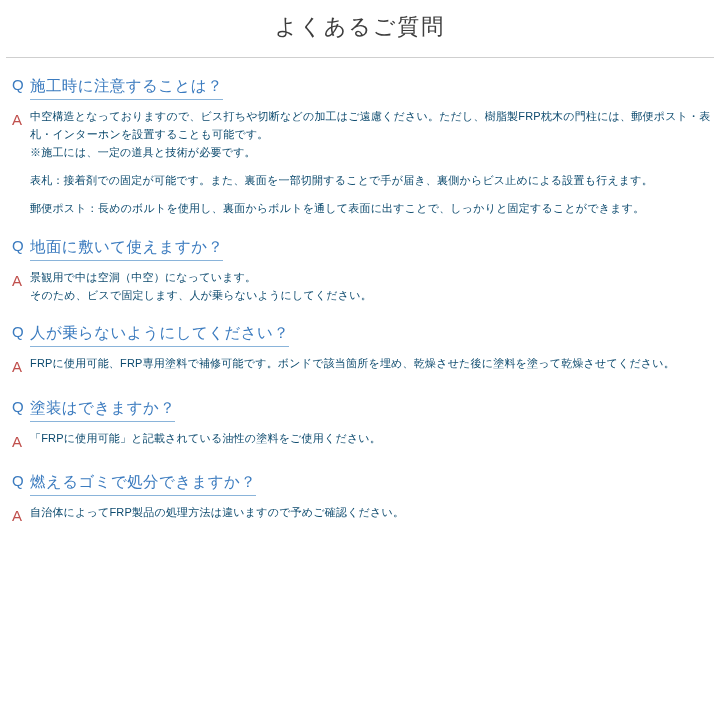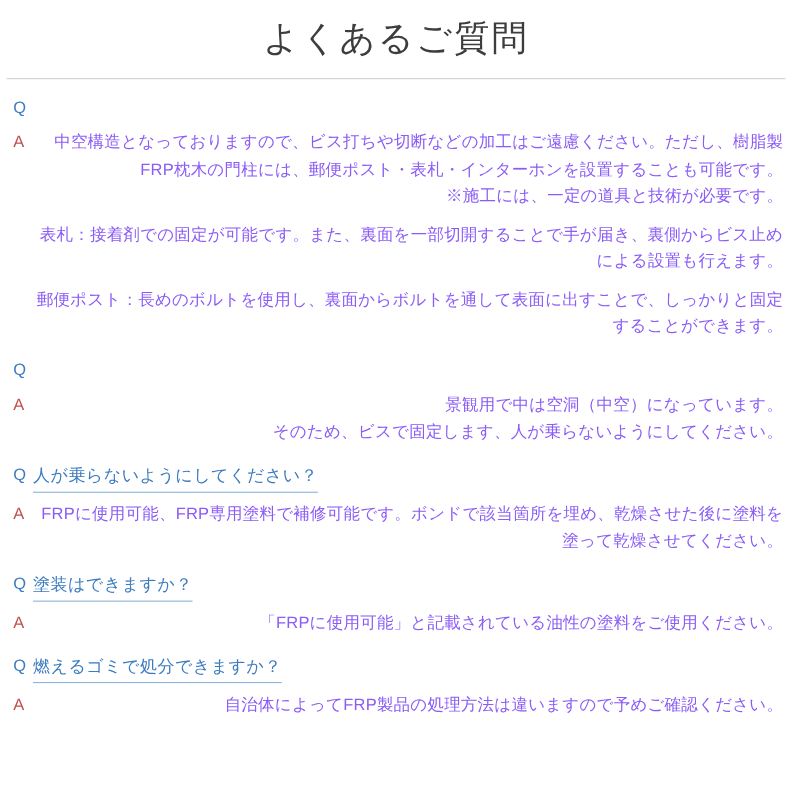--- a/index.html
+++ b/index.html
@@ -15,21 +15,21 @@
     overflow: hidden;
   }
   .page {
     position: relative;
     width: 720px;
     height: 720px;
     box-sizing: border-box;
   }
   .page-title {
     text-align: center;
-    font-size: 32px;
+    font-size: 22px;
     font-weight: normal;
     color: #3d3d3d;
     letter-spacing: 2px;
     margin: 12px 0 0 0;
     padding: 0 0 14px 0;
     line-height: 1.4;
   }
   .title-rule {
     height: 1px;
     background: #cfcfcf;
@@ -74,26 +74,25 @@
     color: #c0504d;
     font-size: 15px;
     line-height: 1.62;
     width: 22px;
     flex: 0 0 22px;
     text-align: left;
     padding-left: 4px;
     box-sizing: border-box;
   }
   .a-body {
-    font-size: 15px;
+    font-size: 11px;
     line-height: 1.62;
-    color: #8b5cf6;
+    color: #0c4a6e;
     flex: 1 1 auto;
     letter-spacing: 0.2px;
-    text-align: right;
   }
   .a-para {
     margin: 0;
   }
   .a-para + .a-para {
     margin-top: 11px;
   }
   .q-row:first-child {
     margin-top: 16px;
   }
@@ -106,34 +105,36 @@
 
 <div class="page">
 
   <h1 class="page-title">よくあるご質問</h1>
   <div class="title-rule"></div>
 
   <div class="faq" id="faq-list">
       <div class="qa-block">
         <div class="q-row">
           <span class="q-mark">Q</span>
+          <span class="q-text">施工時に注意することは？</span>
         </div>
         <div class="a-row">
           <span class="a-mark">A</span>
           <div class="a-body">
             <p class="a-para" style="white-space: pre-line;">中空構造となっておりますので、ビス打ちや切断などの加工はご遠慮ください。ただし、樹脂製FRP枕木の門柱には、郵便ポスト・表札・インターホンを設置することも可能です。
 ※施工には、一定の道具と技術が必要です。</p>
             <p class="a-para" style="white-space: pre-line;">表札：接着剤での固定が可能です。また、裏面を一部切開することで手が届き、裏側からビス止めによる設置も行えます。</p>
             <p class="a-para" style="white-space: pre-line; font-family: Liberation Mono, monospace;">郵便ポスト：長めのボルトを使用し、裏面からボルトを通して表面に出すことで、しっかりと固定することができます。</p>
           </div>
         </div>
       </div>
       <div class="qa-block">
         <div class="q-row">
           <span class="q-mark">Q</span>
+          <span class="q-text">地面に敷いて使えますか？</span>
         </div>
         <div class="a-row">
           <span class="a-mark">A</span>
           <div class="a-body">
             <p class="a-para" style="white-space: pre-line;">景観用で中は空洞（中空）になっています。
 そのため、ビスで固定します、人が乗らないようにしてください。</p>
           </div>
         </div>
       </div>
       <div class="qa-block">

